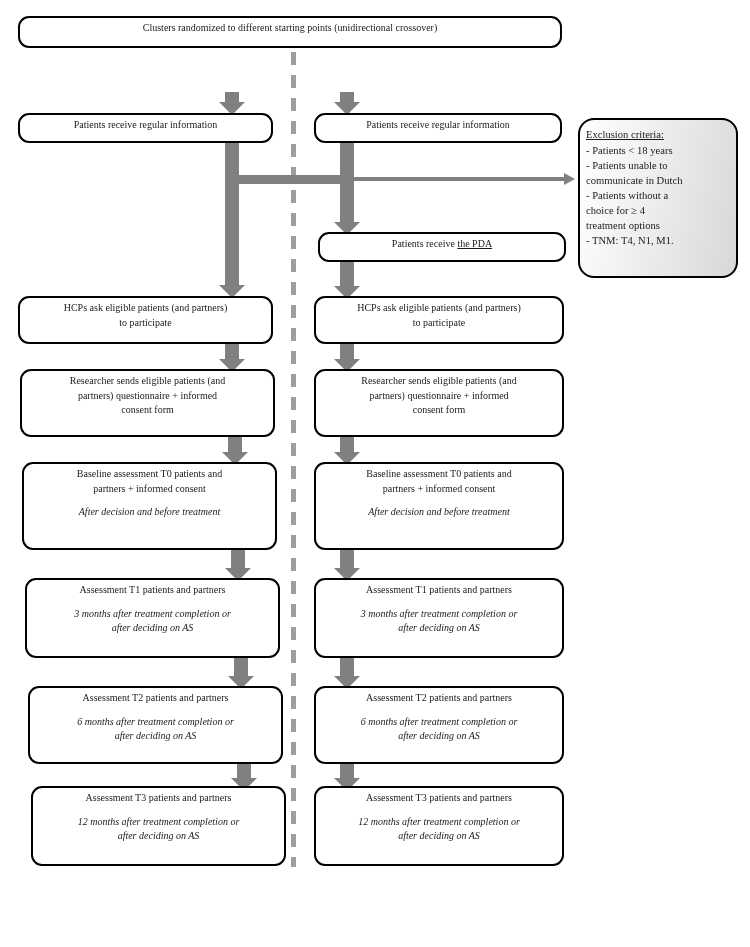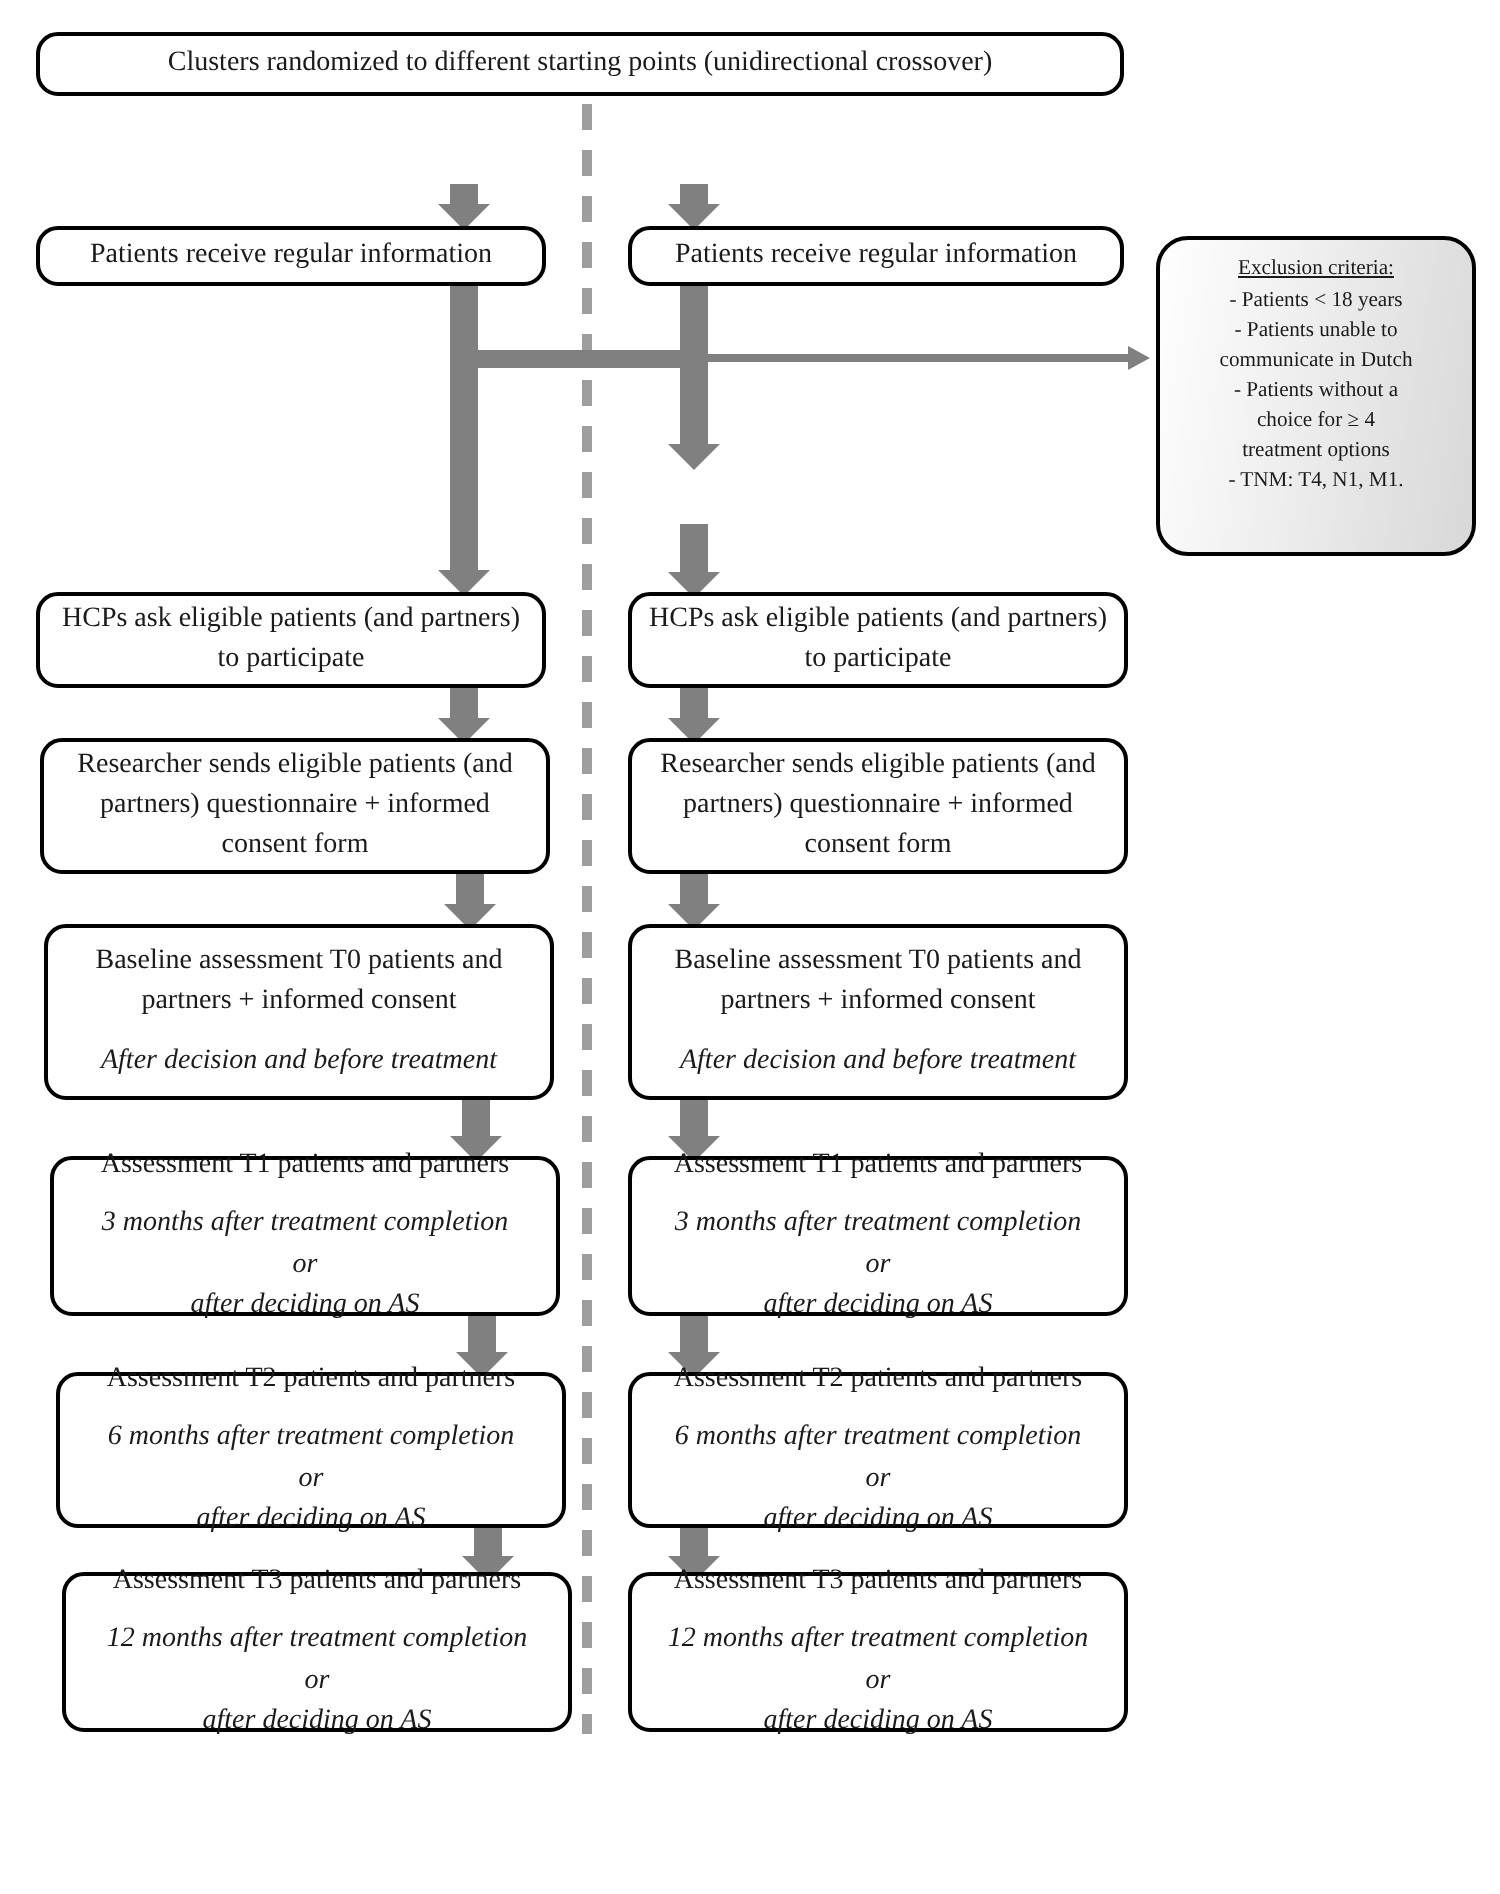--- a/index.html
+++ b/index.html
@@ -22,23 +22,23 @@
   
   .box {
     position: absolute;
     box-sizing: border-box;
     border: 2px solid #000000;
     border-radius: 11px;
     background: #ffffff;
     display: flex;
     flex-direction: column;
     align-items: center;
-    justify-content: center;
+    justify-content: flex-start;
     text-align: center;
-    font-size: 14px;
+    font-size: 10px;
     line-height: 1.45;
     padding: 3px 16px;
     z-index: 4;
   }
   .box .ln { display: block; white-space: nowrap; }
   .box .sub {
     display: block;
     font-style: italic;
     margin-top: 9px;
     line-height: 1.45;
@@ -47,21 +47,20 @@
 
   
   .crit-box {
     position: absolute;
     box-sizing: border-box;
     border: 2px solid #000000;
     border-radius: 16px;
     background: linear-gradient(100deg, #ffffff 0%, #f2f2f2 35%, #e3e3e3 72%, #d8d8d8 100%);
     font-size: 10.6px;
     line-height: 1.42;
-    text-align: center;
     padding: 7px 6px 6px 6px;
     z-index: 4;
   }
   .crit-box .hdr { text-decoration: underline; display: block; margin-bottom: 1px; }
   .crit-box .ci { display: block; font-family: Liberation Serif, serif; }
 
   
   .arrow {
     position: absolute;
     z-index: 2;
@@ -167,20 +166,23 @@
     <span class="ln">Assessment T3 patients and partners</span>
     <span class="sub">12 months after treatment completion or</span>
     <span class="ln" style="font-style:italic;">after deciding on AS</span>
   </div>
 
 
   <div class="box" style="left:314px; top:113px; width:248px; height:30px;">
     <span class="ln">Patients receive regular information</span>
   </div>
 
+  <div class="box" style="left:318px; top:232px; width:248px; height:30px;">
+    <span class="ln"><span>Patients receive </span><span class="u">the PDA</span></span>
+  </div>
 
   <div class="box" style="left:314px; top:296px; width:250px; height:48px;">
     <span class="ln">HCPs ask eligible patients (and partners)</span>
     <span class="ln">to participate</span>
   </div>
 
   <div class="box" style="left:314px; top:369px; width:250px; height:68px;">
     <span class="ln">Researcher sends eligible patients (and</span>
     <span class="ln">partners) questionnaire + informed</span>
     <span class="ln">consent form</span>

